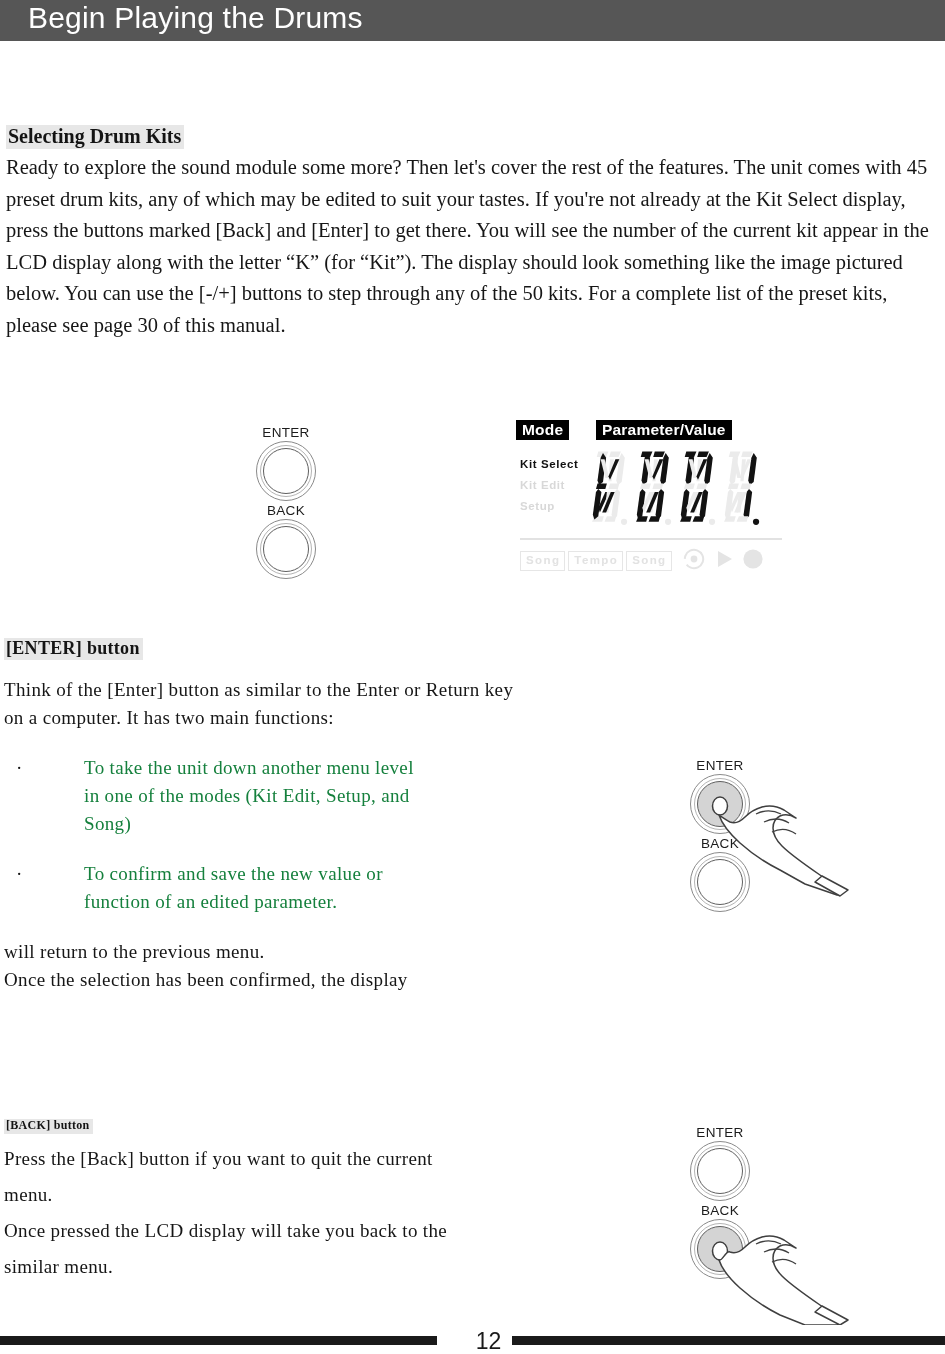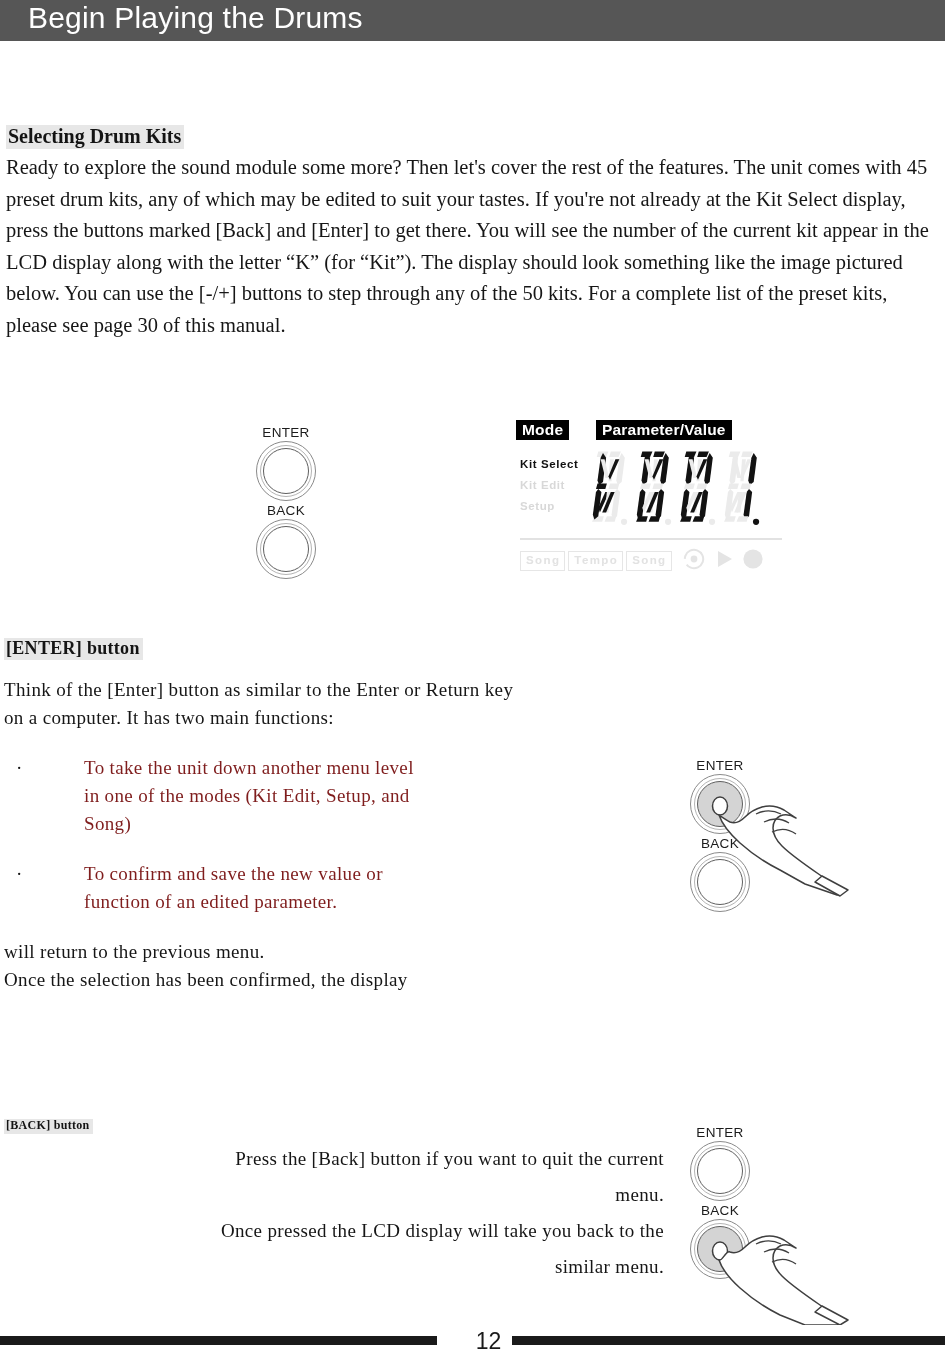--- a/index.html
+++ b/index.html
@@ -244,38 +244,38 @@
     left: 12px;
     top: 0;
     font-size: 19px;
     line-height: 28px;
     color: #161616;
   }
   .bullet-text {
     margin-left: 80px;
     font-size: 19px;
     line-height: 28px;
-    color: #7f1d1d;
+    color: #15803d;
     letter-spacing: 0.35px;
   }
   .bullet-text p { margin: 0; }
 
   #enter-outro { margin-top: 12px; }
   #enter-outro p { margin: 0; }
 
   
   #sec-back {
     position: absolute;
     left: 4px;
     top: 1115px;
     width: 660px;
   }
   #sec-back .hl-heading { font-size: 12px; letter-spacing: 0.3px; }
   #back-body { margin-top: 11px; }
-  #back-body p { margin: 0 0 8px 0; text-align: right; }
+  #back-body p { margin: 0 0 8px 0; }
 
   
   .hand-fig {
     position: absolute;
     font-family: "Liberation Sans", "DejaVu Sans", sans-serif;
   }
   #hand-enter { left: 672px; top: 758px;  width: 200px; height: 150px; }
   #hand-back  { left: 672px; top: 1125px; width: 200px; height: 200px; }
   .hand-fig .blabel {
     position: absolute;

